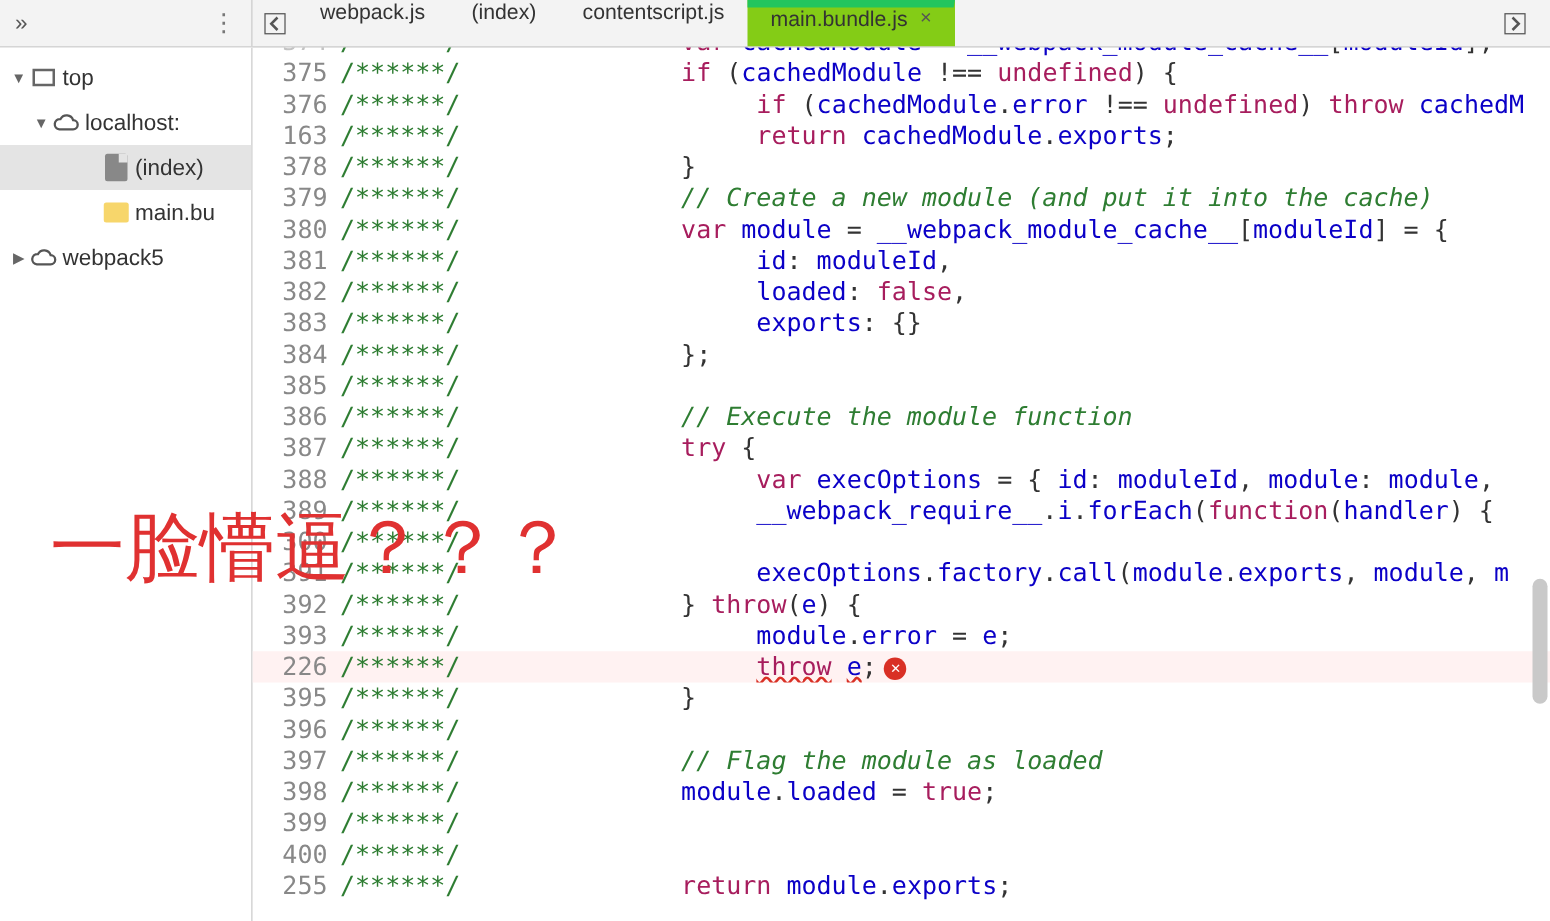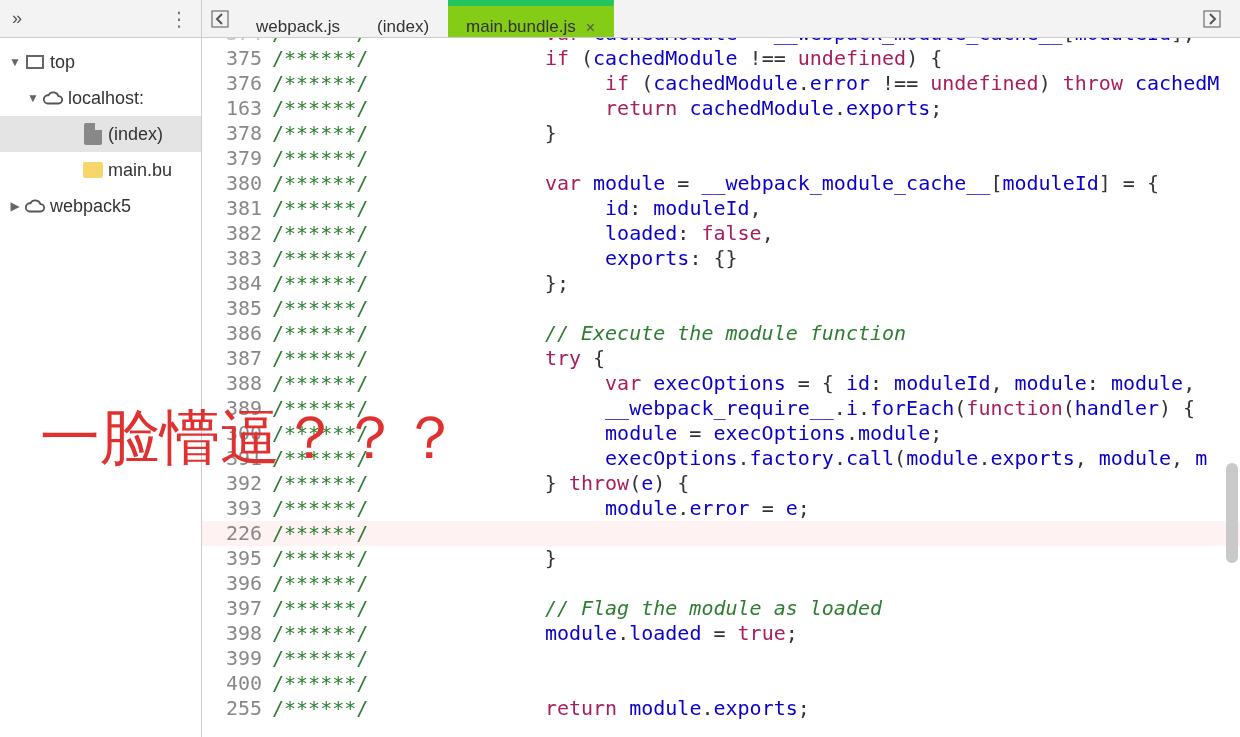--- a/index.html
+++ b/index.html
@@ -23,21 +23,21 @@
 .topbar .left-tools {
   width:202px; display:flex; align-items:center; justify-content:space-between;
   padding:0 12px;
   border-right:1px solid #ccc;
 }
 .chevrons { font-size:18px; color:#555; cursor:pointer;}
 .kebab { font-size:20px; color:#777; cursor:pointer; }
 .nav-icon { width:24px; display:flex; align-items:center; justify-content:center; font-size:16px; color:#555; cursor:pointer; margin:0 6px; }
 .tabbar { flex:1; display:flex; align-items:stretch; }
 .tab {
-  display:flex; align-items:flex-end;
+  display:flex; align-items:flex-start;
   padding:0 18px;
   font-size:17px; color:#333;
   cursor:pointer;
   border-right:1px solid transparent;
   position:relative;
 }
 .tab.active {
   background:#84cc16;
   border-top:6px solid #22c55e;
 }
@@ -122,20 +122,23 @@
           <path d="M11 4 L6 9 L11 14" fill="none" stroke="#555" stroke-width="2"></path>
         </svg>
     </div>
     <div class="tabbar" id="tabs">
         <div class="tab">
           <span>webpack.js</span>
         </div>
         <div class="tab">
           <span>(index)</span>
         </div>
+        <div class="tab">
+          <span>contentscript.js</span>
+        </div>
         <div class="tab active">
           <span>main.bundle.js</span>
           <span class="close">×</span>
         </div>
       </div>
     <div class="right-nav">
       <div class="nav-icon">
         <svg width="18" height="18" viewBox="0 0 18 18">
             <rect x="1" y="1" width="16" height="16" fill="none" stroke="#555"></rect>
             <path d="M7 4 L12 9 L7 14" fill="none" stroke="#555" stroke-width="2"></path>
@@ -186,36 +189,36 @@
           <span>webpack5</span>
         </div>
       </div>
     <div class="code-wrap">
       <div class="code-scroll" id="code" style="margin-top: -17px;">
           <div class="code-line"><div class="gutter" style="opacity: 0.5;">374</div><div class="prefix">/******/</div><div class="code"><span class="p">             </span><span class="k">var</span><span class="p"> </span><span class="b">cachedModule</span><span class="p"> = </span><span class="b">__webpack_module_cache__</span><span class="p">[</span><span class="b">moduleId</span><span class="p">];</span></div></div>
           <div class="code-line"><div class="gutter">375</div><div class="prefix">/******/</div><div class="code"><span class="p">             </span><span class="k">if</span><span class="p"> (</span><span class="b">cachedModule</span><span class="p"> !== </span><span class="lit">undefined</span><span class="p">) {</span></div></div>
           <div class="code-line"><div class="gutter">376</div><div class="prefix">/******/</div><div class="code"><span class="p">                  </span><span class="k">if</span><span class="p"> (</span><span class="b">cachedModule</span><span class="p">.</span><span class="b">error</span><span class="p"> !== </span><span class="lit">undefined</span><span class="p">) </span><span class="k">throw</span><span class="p"> </span><span class="b">cachedM</span></div></div>
           <div class="code-line"><div class="gutter">163</div><div class="prefix">/******/</div><div class="code"><span class="p">                  </span><span class="k">return</span><span class="p"> </span><span class="b">cachedModule</span><span class="p">.</span><span class="b">exports</span><span class="p">;</span></div></div>
           <div class="code-line"><div class="gutter">378</div><div class="prefix">/******/</div><div class="code"><span class="p">             }</span></div></div>
-          <div class="code-line"><div class="gutter">379</div><div class="prefix">/******/</div><div class="code"><span class="p">             </span></div></div>
+          <div class="code-line"><div class="gutter">379</div><div class="prefix">/******/</div><div class="code"><span class="p">             </span><span class="c">// Create a new module (and put it into the cache)</span></div></div>
           <div class="code-line"><div class="gutter">380</div><div class="prefix">/******/</div><div class="code"><span class="p">             </span><span class="k">var</span><span class="p"> </span><span class="b">module</span><span class="p"> = </span><span class="b">__webpack_module_cache__</span><span class="p">[</span><span class="b">moduleId</span><span class="p">] = {</span></div></div>
           <div class="code-line"><div class="gutter">381</div><div class="prefix">/******/</div><div class="code"><span class="p">                  </span><span class="b">id</span><span class="p">: </span><span class="b">moduleId</span><span class="p">,</span></div></div>
           <div class="code-line"><div class="gutter">382</div><div class="prefix">/******/</div><div class="code"><span class="p">                  </span><span class="b">loaded</span><span class="p">: </span><span class="lit">false</span><span class="p">,</span></div></div>
           <div class="code-line"><div class="gutter">383</div><div class="prefix">/******/</div><div class="code"><span class="p">                  </span><span class="b">exports</span><span class="p">: {}</span></div></div>
           <div class="code-line"><div class="gutter">384</div><div class="prefix">/******/</div><div class="code"><span class="p">             };</span></div></div>
           <div class="code-line"><div class="gutter">385</div><div class="prefix">/******/</div><div class="code"><span class="p"></span></div></div>
           <div class="code-line"><div class="gutter">386</div><div class="prefix">/******/</div><div class="code"><span class="p">             </span><span class="c">// Execute the module function</span></div></div>
           <div class="code-line"><div class="gutter">387</div><div class="prefix">/******/</div><div class="code"><span class="p">             </span><span class="k">try</span><span class="p"> {</span></div></div>
           <div class="code-line"><div class="gutter">388</div><div class="prefix">/******/</div><div class="code"><span class="p">                  </span><span class="k">var</span><span class="p"> </span><span class="b">execOptions</span><span class="p"> = { </span><span class="b">id</span><span class="p">: </span><span class="b">moduleId</span><span class="p">, </span><span class="b">module</span><span class="p">: </span><span class="b">module</span><span class="p">, </span></div></div>
           <div class="code-line"><div class="gutter">389</div><div class="prefix">/******/</div><div class="code"><span class="p">                  </span><span class="b">__webpack_require__</span><span class="p">.</span><span class="b">i</span><span class="p">.</span><span class="b">forEach</span><span class="p">(</span><span class="fn">function</span><span class="p">(</span><span class="b">handler</span><span class="p">) { </span></div></div>
-          <div class="code-line"><div class="gutter">300</div><div class="prefix">/******/</div><div class="code"><span class="p">                  </span><span class="b">module</span><span class="p"> = </span><span class="b">execOptions</span><span class="p">.</span><span class="b">module</span><span class="p">;</span></div></div>
+          <div class="code-line"><div class="gutter">300</div><div class="prefix">/******/</div></div>
           <div class="code-line"><div class="gutter">391</div><div class="prefix">/******/</div><div class="code"><span class="p">                  </span><span class="b">execOptions</span><span class="p">.</span><span class="b">factory</span><span class="p">.</span><span class="b">call</span><span class="p">(</span><span class="b">module</span><span class="p">.</span><span class="b">exports</span><span class="p">, </span><span class="b">module</span><span class="p">, </span><span class="b">m</span></div></div>
           <div class="code-line"><div class="gutter">392</div><div class="prefix">/******/</div><div class="code"><span class="p">             } </span><span class="k">throw</span><span class="p">(</span><span class="b">e</span><span class="p">) {</span></div></div>
           <div class="code-line"><div class="gutter">393</div><div class="prefix">/******/</div><div class="code"><span class="p">                  </span><span class="b">module</span><span class="p">.</span><span class="b">error</span><span class="p"> = </span><span class="b">e</span><span class="p">;</span></div></div>
-          <div class="code-line err"><div class="gutter">226</div><div class="prefix">/******/</div></div>
+          <div class="code-line err"><div class="gutter">226</div><div class="prefix">/******/</div><div class="code"><span class="p">                  </span><span class="k wavy">throw</span><span class="p"> </span><span class="b wavy">e</span><span class="p">;</span><span class="err-icon">✕</span></div></div>
           <div class="code-line"><div class="gutter">395</div><div class="prefix">/******/</div><div class="code"><span class="p">             }</span></div></div>
           <div class="code-line"><div class="gutter">396</div><div class="prefix">/******/</div><div class="code"><span class="p"></span></div></div>
           <div class="code-line"><div class="gutter">397</div><div class="prefix">/******/</div><div class="code"><span class="p">             </span><span class="c">// Flag the module as loaded</span></div></div>
           <div class="code-line"><div class="gutter">398</div><div class="prefix">/******/</div><div class="code"><span class="p">             </span><span class="b">module</span><span class="p">.</span><span class="b">loaded</span><span class="p"> = </span><span class="lit">true</span><span class="p">;</span></div></div>
           <div class="code-line"><div class="gutter">399</div><div class="prefix">/******/</div><div class="code"><span class="p"></span></div></div>
           <div class="code-line"><div class="gutter">400</div><div class="prefix">/******/</div></div>
           <div class="code-line"><div class="gutter">255</div><div class="prefix">/******/</div><div class="code"><span class="p">             </span><span class="k">return</span><span class="p"> </span><span class="b">module</span><span class="p">.</span><span class="b">exports</span><span class="p">;</span></div></div>
         </div>
       <div class="scrollbar"></div>
     </div>

